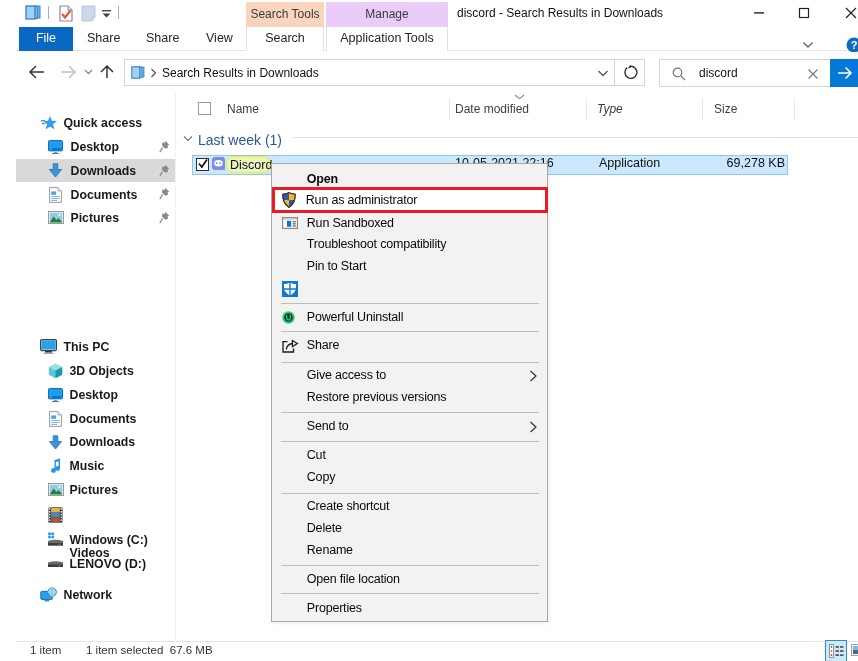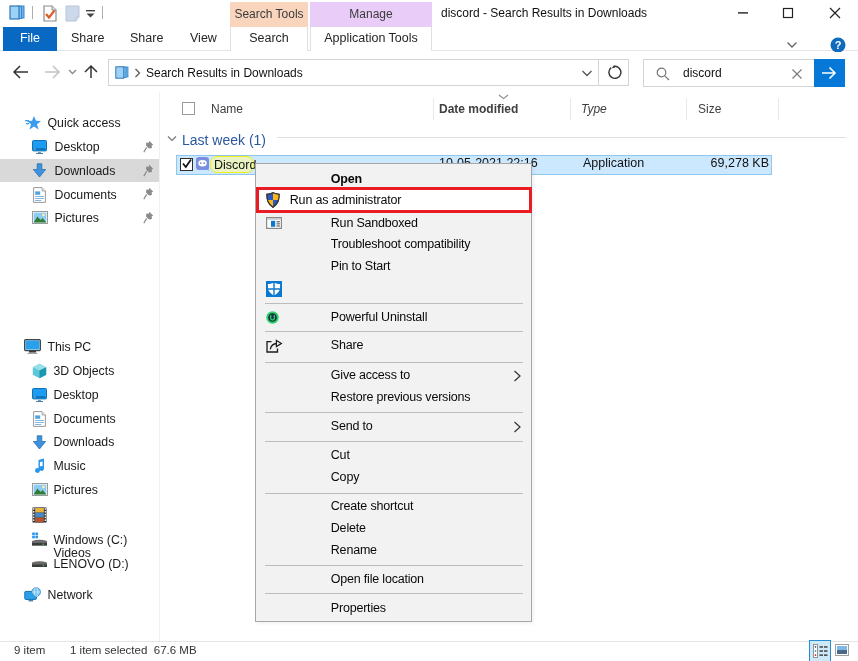--- a/index.html
+++ b/index.html
@@ -1,26 +1,26 @@
 <!DOCTYPE html>
 <html><head>
 <meta charset="utf-8">
 <style>
   * { margin:0; padding:0; box-sizing:border-box; }
   html,body { width:858px; height:661px; background:#fff; overflow:hidden;
     font-family:"Liberation Sans", sans-serif; }
   .abs { position:absolute; }
   .txt { white-space:nowrap; }
-  .mi { left:34.8px; height:22px; line-height:20px; white-space:nowrap;margin-left:40px; }
+  .mi { left:34.8px; height:22px; line-height:20px; white-space:nowrap; }
   .sep { left:9px; width:258px; height:1px; background:#bdbdbd; }
-  .si { white-space:nowrap; line-height:16px; }
+  .si { white-space:nowrap; line-height:16px;font-weight:bold; }
 </style>
 </head>
 <body>
-<div class="abs" style="left:0;top:0;width:745px;height:661px;">
+<div class="abs" style="left:16px;top:0;width:745px;height:661px;">
 
 <div class="abs" id="titlebar" style="left:0;top:0;width:858px;height:27px;background:#fff;">
 
   <svg class="abs" style="left:9px;top:5px;" width="17" height="15" viewBox="0 0 17 15">
     <rect x="9" y="1" width="6" height="12" fill="#6ab1ec" stroke="#3f88c6" stroke-width="1"></rect>
     <rect x="5.5" y="1.5" width="7" height="12" fill="#7cc0f4" stroke="#3f88c6" stroke-width="1"></rect>
     <rect x="1" y="1" width="9" height="13" fill="#9ed1f7" stroke="#2f79b8" stroke-width="1.2"></rect>
   </svg>
   <div class="abs" style="left:32px;top:6px;width:1px;height:13px;background:#adadad;"></div>
 
@@ -285,21 +285,21 @@
 </div>
 
 <div class="abs" id="main" style="left:160px;top:92px;width:698px;height:549px;background:#fff;">
 
   <div class="abs" style="left:273px;top:6px;width:1px;height:22px;background:#e8e8e8;"></div>
   <div class="abs" style="left:410px;top:6px;width:1px;height:22px;background:#e8e8e8;"></div>
   <div class="abs" style="left:526px;top:6px;width:1px;height:22px;background:#e8e8e8;"></div>
   <div class="abs" style="left:618px;top:6px;width:1px;height:22px;background:#e8e8e8;"></div>
   <div class="abs" style="left:22px;top:10px;width:13px;height:13px;border:1px solid #9a9a9a;background:#fff;"></div>
   <div class="abs txt" style="left:51px;top:10px;font-size:12px;color:#404040;">Name</div>
-  <div class="abs txt" style="left:279px;top:10px;font-size:12px;color:#404040;font-weight:bold;">Date modified</div>
+  <div class="abs txt" style="left:279px;top:10px;font-size:12px;color:#404040;">Date modified</div>
   <svg class="abs" style="left:338px;top:2px;" width="11" height="6" viewBox="0 0 11 6">
     <path d="M1 1 L5.5 4.6 L10 1" fill="none" stroke="#8a8a8a" stroke-width="1.2"></path>
   </svg>
   <div class="abs txt" style="left:421px;top:10px;font-size:12px;color:#404040;font-style:italic;">Type</div>
   <div class="abs txt" style="left:538px;top:10px;font-size:12px;color:#404040;">Size</div>
 
   <svg class="abs" style="left:7px;top:43px;" width="10" height="7" viewBox="0 0 10 7">
     <path d="M1 1.5 L5 5.5 L9 1.5" fill="none" stroke="#777" stroke-width="1.2"></path>
   </svg>
   <div class="abs txt" style="left:22px;top:41px;font-size:14px;line-height:14px;color:#2b57a0;">Last week (1)</div>
@@ -402,21 +402,21 @@
   <svg class="abs" style="left:7.3px;top:2px;" width="14" height="16" viewBox="0 0 14 16">
     <path d="M7 0.8 C5.5 1.6 3.5 2.2 0.9 2.3 C0.9 7.5 1.5 11.5 7 15.2 C12.5 11.5 13.1 7.5 13.1 2.3 C10.5 2.2 8.5 1.6 7 0.8 Z" fill="#2a56c6" stroke="#3a3a3a" stroke-width="1.2"></path>
     <path d="M7 0.8 C8.5 1.6 10.5 2.2 13.1 2.3 C13.1 4.5 13 6.4 12.4 8 L7 8 Z" fill="#fcb812"></path>
     <path d="M7 8 L1.6 8 C2.5 10.5 4.2 13.3 7 15.2 Z" fill="#fcb812"></path>
     <path d="M7 0.8 C5.5 1.6 3.5 2.2 0.9 2.3 C0.9 7.5 1.5 11.5 7 15.2 C12.5 11.5 13.1 7.5 13.1 2.3 C10.5 2.2 8.5 1.6 7 0.8 Z" fill="none" stroke="#3a3a3a" stroke-width="1.2"></path>
   </svg>
   <div class="abs txt" style="left:31.3px;top:0;height:19.5px;line-height:21.5px;font-size:12.5px;letter-spacing:-0.2px;color:#090909;">Run as administrator</div>
 </div>
 
 <div class="abs" id="statusbar" style="left:0;top:641px;width:858px;height:20px;background:#fff;border-top:1px solid #e4e4e4;">
-  <div class="abs txt" style="left:14px;top:2px;font-size:11.5px;color:#333;">9 item</div>
+  <div class="abs txt" style="left:14px;top:2px;font-size:11.5px;color:#333;">1 item</div>
   <div class="abs txt" style="left:70px;top:2px;font-size:11.5px;color:#333;">1 item selected&nbsp; 67.6 MB</div>
   <div class="abs" style="left:809px;top:-2px;width:22px;height:22px;background:#cde8f6;border:1px solid #2a8dd4;">
     <svg class="abs" style="left:3px;top:3px;" width="15" height="14" viewBox="0 0 15 14">
       <rect x="0.5" y="0.5" width="4" height="13" fill="#fff" stroke="#8a8a8a" stroke-width="0.9"></rect>
       <rect x="1.8" y="2.2" width="1.4" height="1.4" fill="#333"></rect>
       <rect x="1.8" y="6.3" width="1.4" height="1.4" fill="#1273c4"></rect>
       <rect x="1.8" y="10.4" width="1.4" height="1.4" fill="#c00"></rect>
       <rect x="6.5" y="2.2" width="3.5" height="1.5" fill="#444"></rect>
           <rect x="11" y="2.2" width="3.5" height="1.5" fill="#444"></rect>
       <rect x="6.5" y="6.3" width="3.5" height="1.5" fill="#444"></rect>

